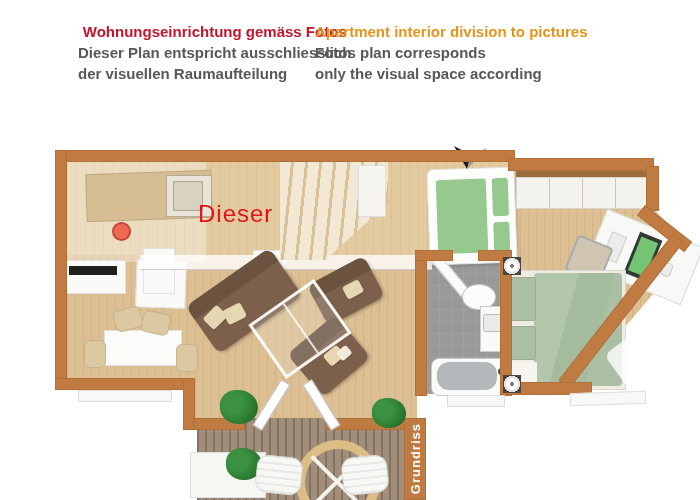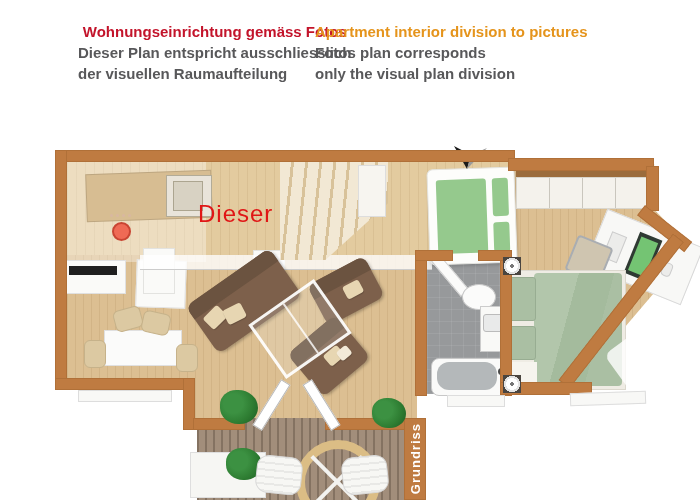--- a/index.html
+++ b/index.html
@@ -169,21 +169,21 @@
 <div id="stage">
 
   <div class="hblock h-de">
     <div class="h-title">Wohnungseinrichtung gemäss Fotos</div>
     <div class="h-line">Dieser Plan entspricht ausschliesslich</div>
     <div class="h-line">der visuellen Raumaufteilung</div>
   </div>
   <div class="hblock h-en">
     <div class="h-title">Apartment interior division to pictures</div>
     <div class="h-line">Fotos plan corresponds</div>
-    <div class="h-line">only the visual plan division</div>
+    <div class="h-line">only the visual space according</div>
   </div>
 
   <div class="abs">
 
     <div class="abs wood-light f-galerie"></div>
     <div class="abs wood f-living-a"></div>
     <div class="abs wood f-living-b"></div>
     <div class="abs wood f-right"></div>
     <div class="abs f-bath"></div>
     <div class="abs f-deck"></div>

